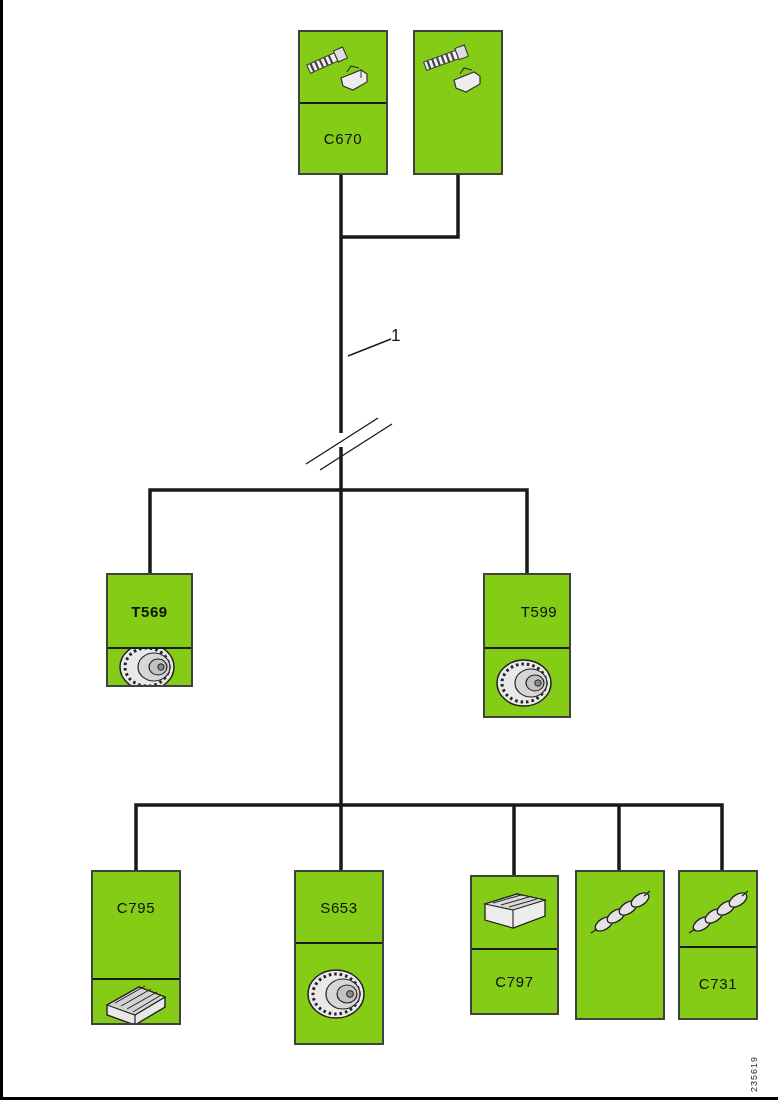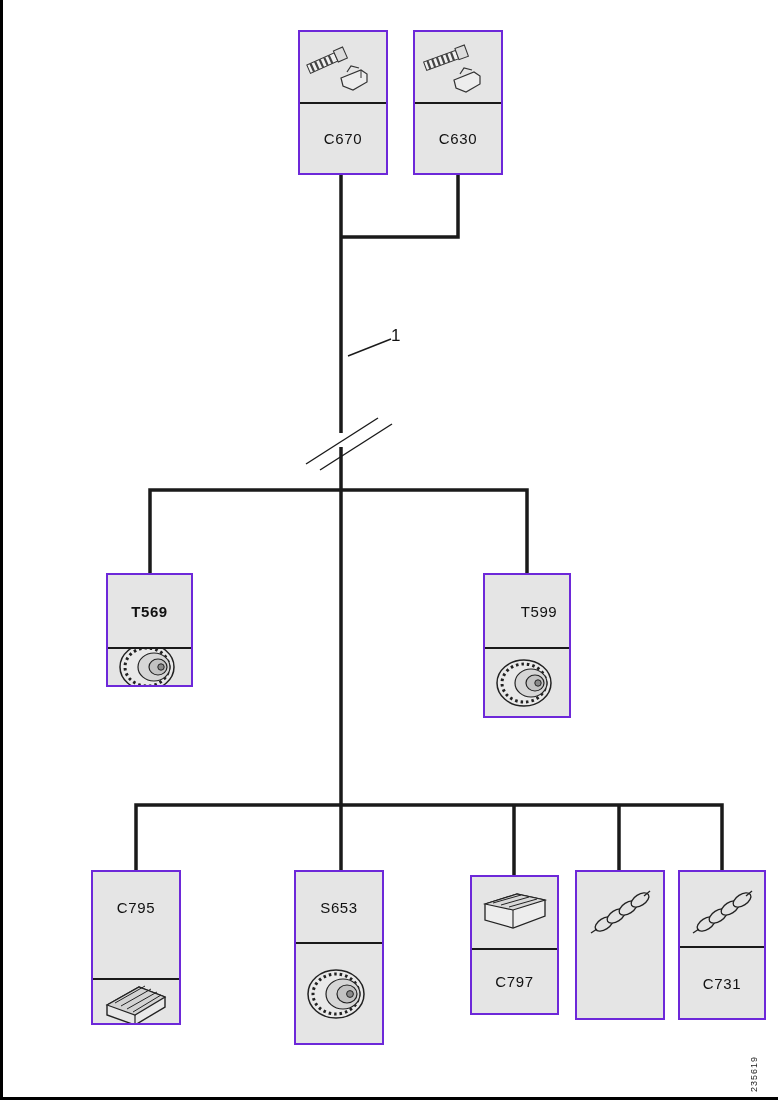--- a/index.html
+++ b/index.html
@@ -13,22 +13,22 @@
     background: #ffffff;
     border-left: 3px solid #000;
     border-bottom: 3px solid #000;
     overflow: hidden;
   }
 
   .wires { position: absolute; left: 0; top: 0; }
 
   .node {
     position: absolute;
-    border: 2px solid #6d28d9;
-    background: #e5e5e5;
+    border: 2px solid #404040;
+    background: #84cc16;
     display: flex;
     flex-direction: column;
   }
   .cell {
     display: flex;
     align-items: center;
     justify-content: center;
     overflow: hidden;
   }
   .cell + .cell { border-top: 2px solid #1a1a1a; }
@@ -118,23 +118,20 @@
               <line x1="25" y1="14" x2="25" y2="23"></line>
             <line x1="30" y1="14" x2="30" y2="23"></line>
               <line x1="35" y1="14" x2="35" y2="23"></line>
           </g>
           <rect x="40" y="12" width="10" height="12" fill="#dddddd" stroke="#333" stroke-width="1"></rect>
         </g>
         <path d="M36 42 L56 34 L62 38 L62 46 L48 54 L38 50 Z" fill="#ededed" stroke="#333" stroke-width="1.2"></path>
         <path d="M42 36 L46 30 L54 32" fill="none" stroke="#333" stroke-width="1.2"></path>
       </svg>
     </div>
-    <div class="cell grow">
-      <span class="label">C630</span>
-    </div>
   </div>
 
   <div class="node" style="left:103px; top:573px; width:87px; height:114px;font-weight:bold;">
     <div class="cell" style="height:72px;">
       <span class="label">T569</span>
     </div>
     <div class="cell grow">
       <svg width="72" height="56" viewBox="0 0 72 56">
         <ellipse cx="33" cy="28" rx="27" ry="23" fill="#e9e9e9" stroke="#222" stroke-width="1.5"></ellipse>
         <ellipse cx="33" cy="28" rx="22" ry="19" fill="none" stroke="#222" stroke-width="3" stroke-dasharray="2.5 3"></ellipse>
@@ -222,21 +219,21 @@
           <ellipse cx="53" cy="19" rx="10" ry="5.5" transform="rotate(-33 53 19)"></ellipse>
         </g>
         <g stroke="#222" stroke-width="1.3">
           <line x1="4" y1="52" x2="10" y2="48"></line>
           <line x1="57" y1="15" x2="63" y2="10"></line>
         </g>
       </svg>
     </div>
   </div>
 
-  <div class="node" style="left:675px; top:870px; width:88px; height:150px;">
+  <div class="node" style="left:675px; top:870px; width:80px; height:150px;">
     <div class="cell" style="height:74px;">
       <svg width="66" height="56" viewBox="0 0 66 56">
         <g fill="#e3e3e3" stroke="#222" stroke-width="1.3">
           <ellipse cx="17" cy="43" rx="10" ry="5.5" transform="rotate(-33 17 43)"></ellipse>
           <ellipse cx="29" cy="35" rx="10" ry="5.5" transform="rotate(-33 29 35)"></ellipse>
           <ellipse cx="41" cy="27" rx="10" ry="5.5" transform="rotate(-33 41 27)"></ellipse>
           <ellipse cx="53" cy="19" rx="10" ry="5.5" transform="rotate(-33 53 19)"></ellipse>
         </g>
         <g stroke="#222" stroke-width="1.3">
           <line x1="4" y1="52" x2="10" y2="48"></line>

